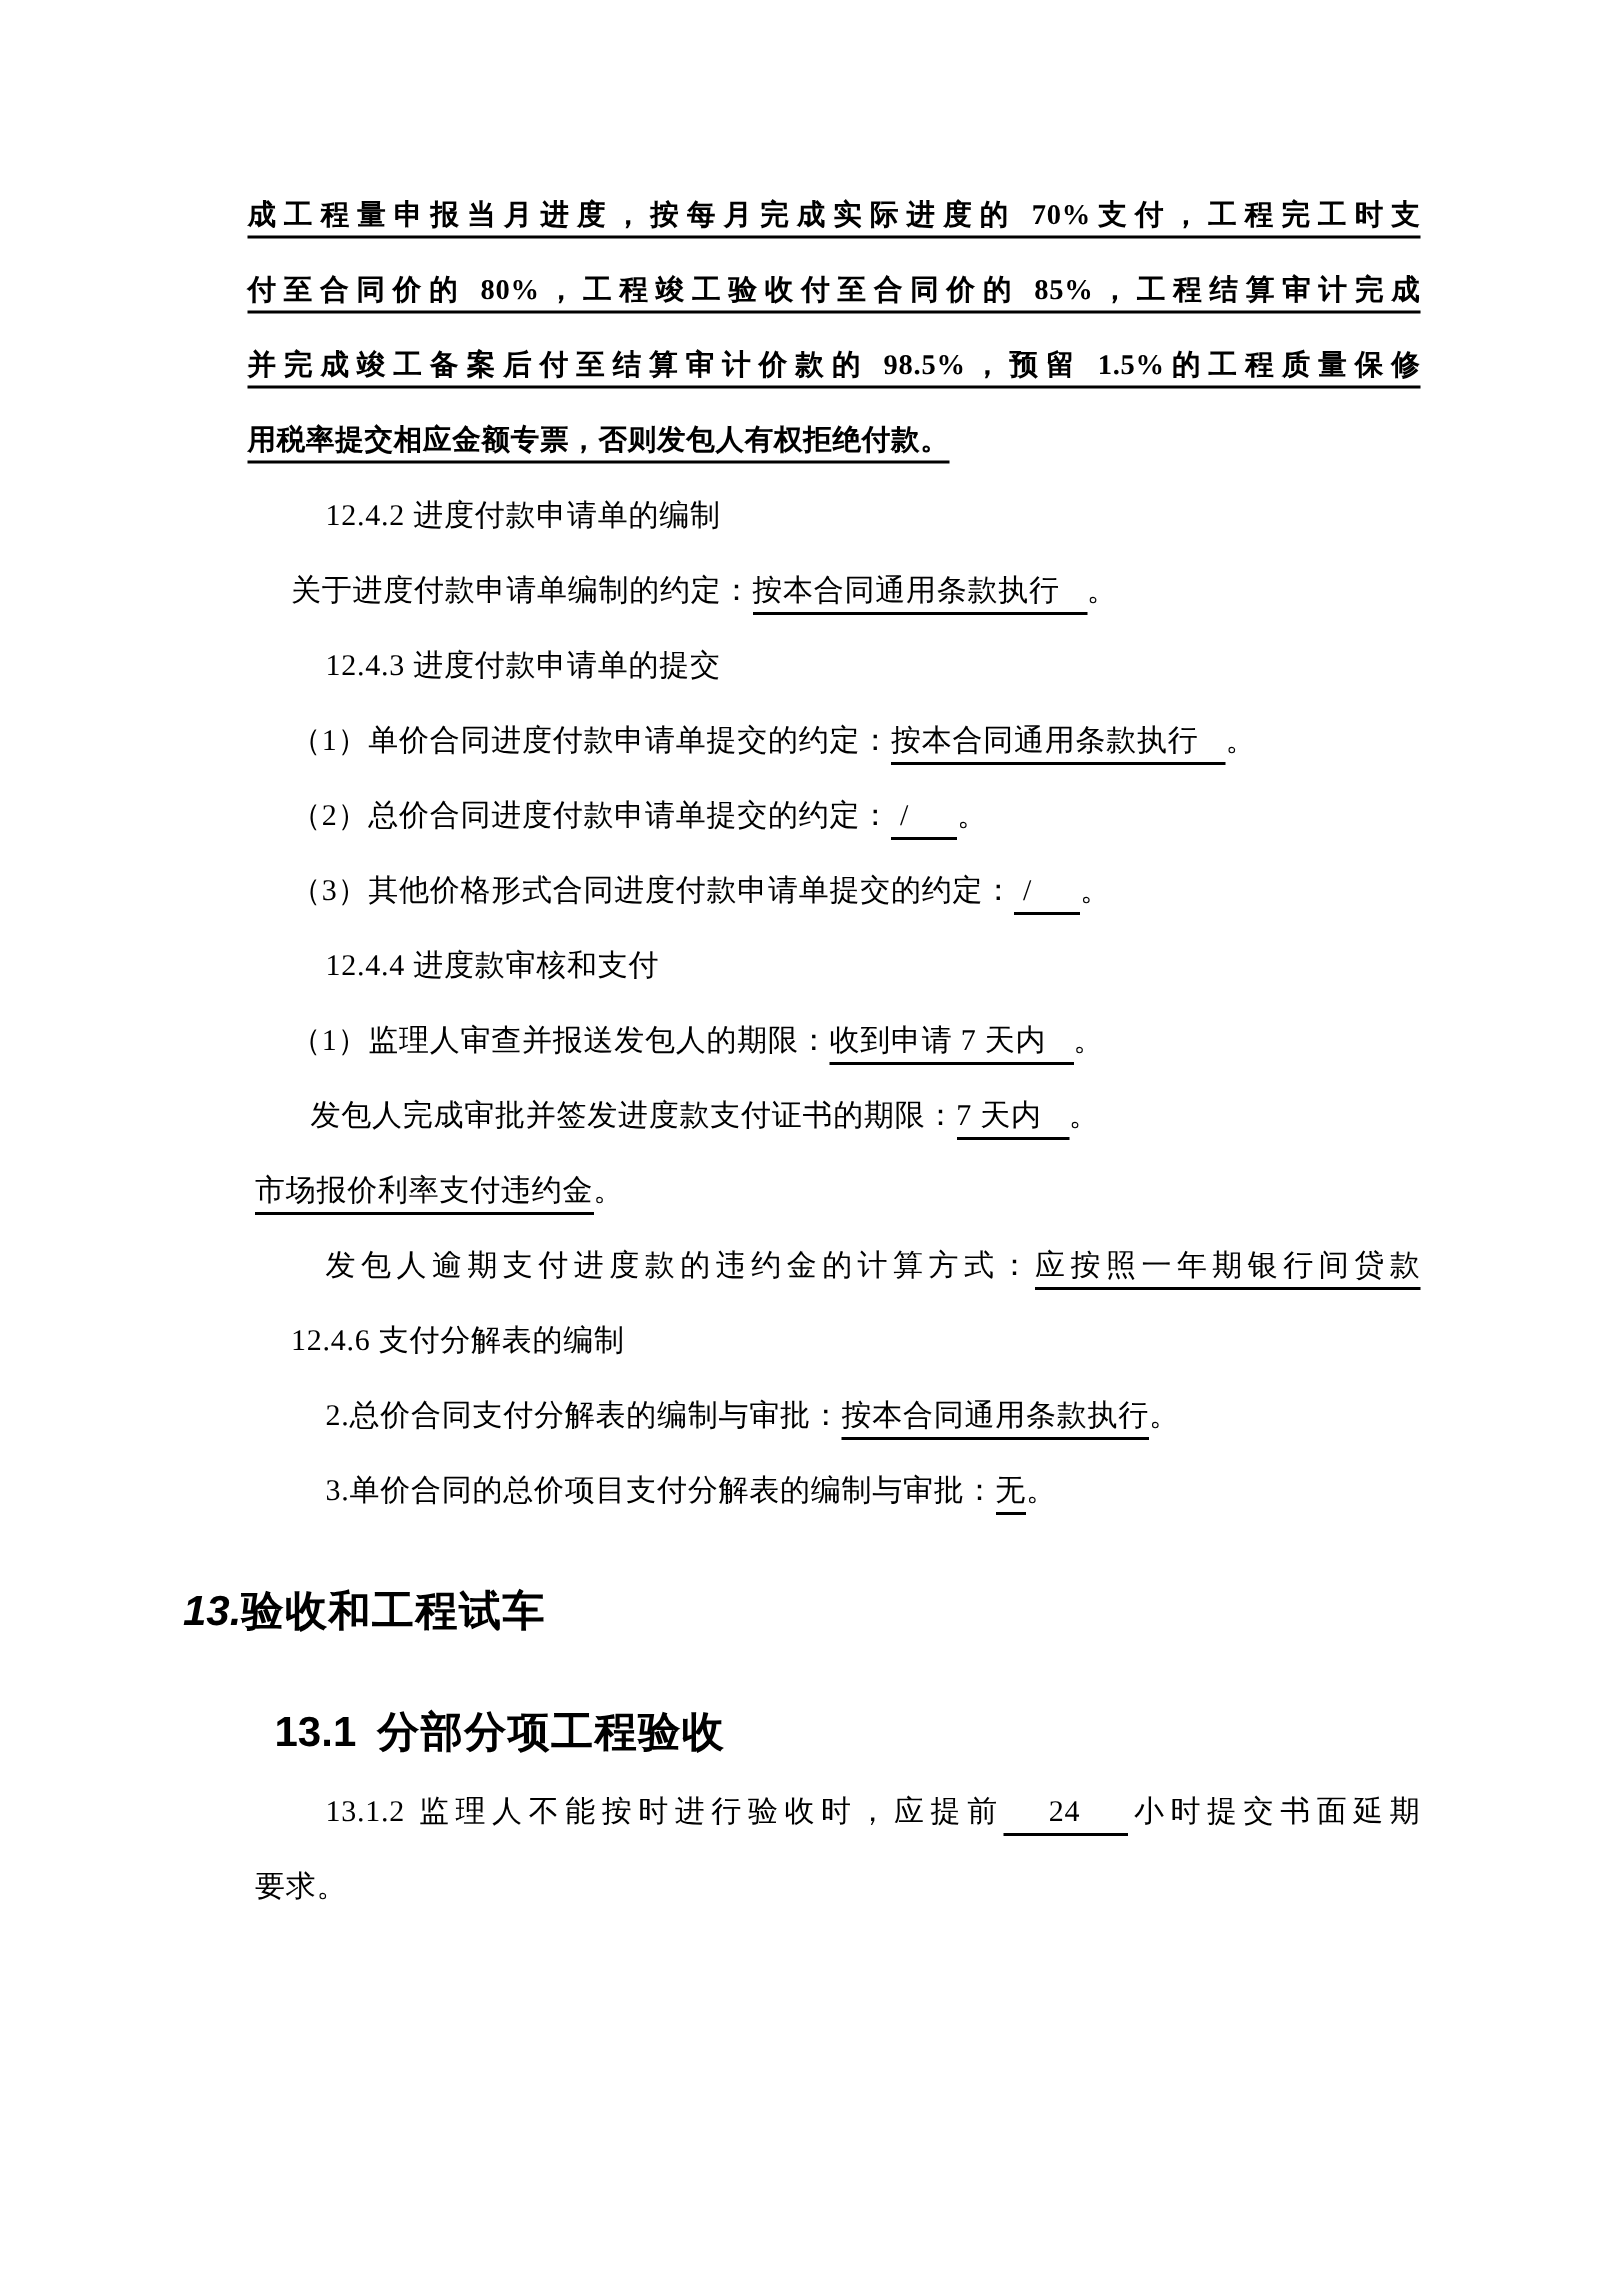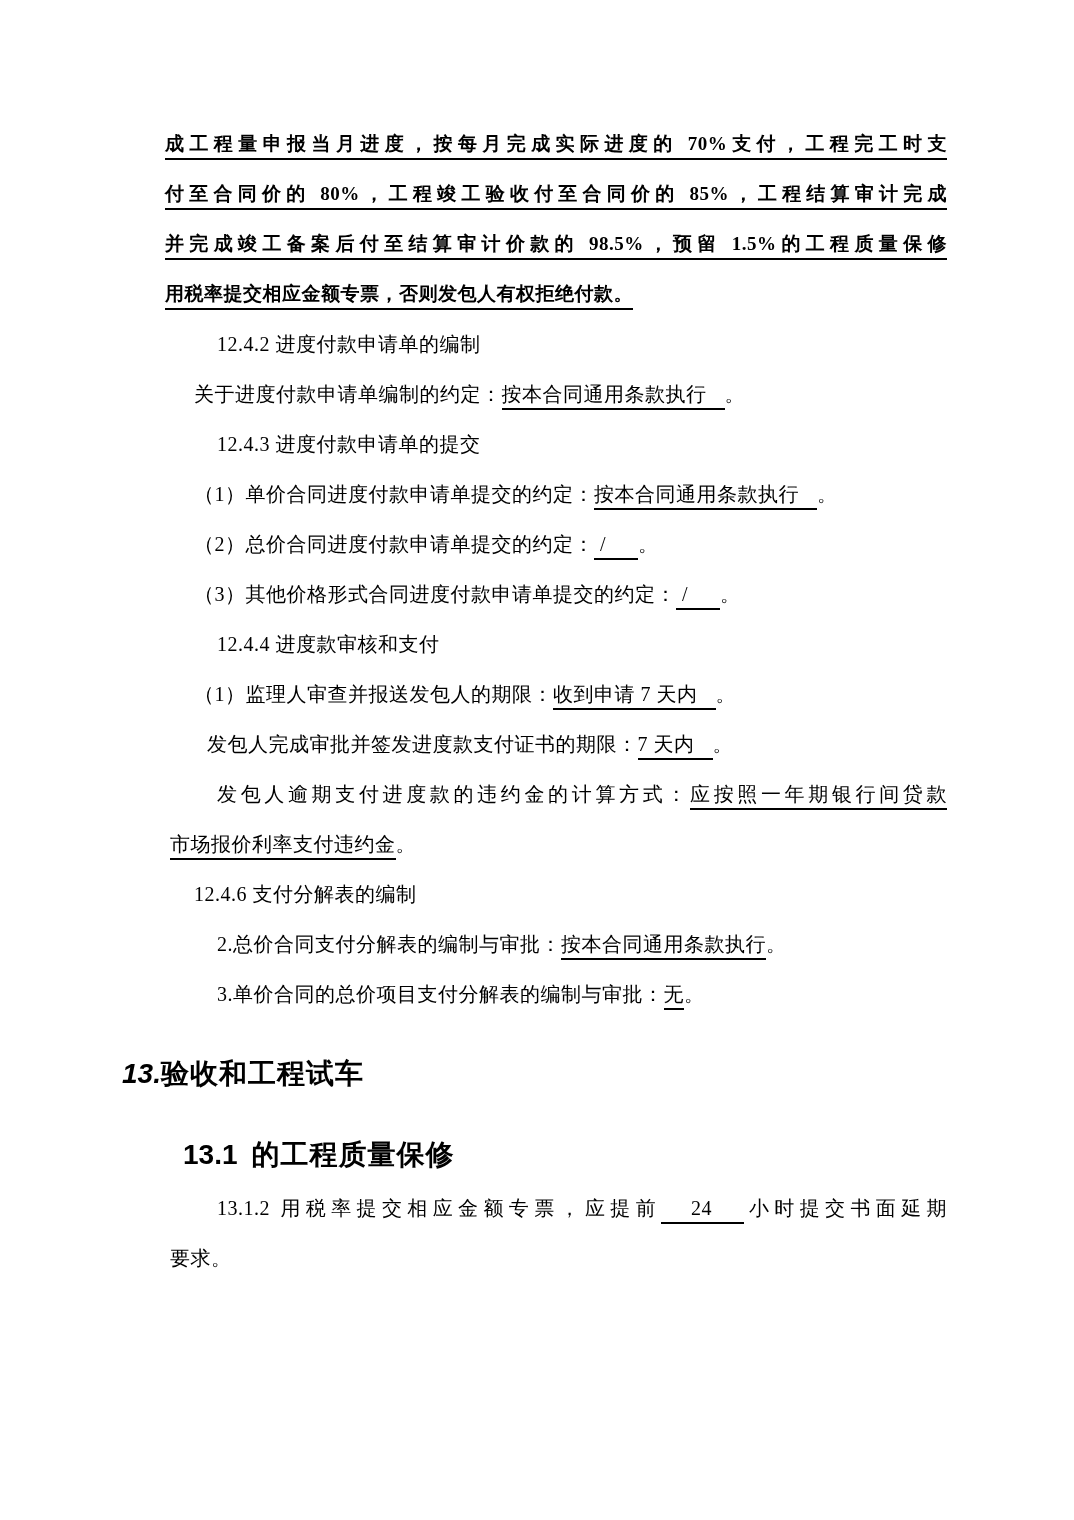--- a/index.html
+++ b/index.html
@@ -93,43 +93,43 @@
     <span>（3）其他价格形式合同进度付款申请单提交的约定：</span><span class="u u-slash">/</span><span>。</span>
   </div>
 
   <div class="line ind2">12.4.4 进度款审核和支付</div>
   <div class="line ind1">
     <span>（1）监理人审查并报送发包人的期限：</span><span class="u u-tail">收到申请 7 天内</span><span>。</span>
   </div>
   <div class="line ind15">
     <span>发包人完成审批并签发进度款支付证书的期限：</span><span class="u u-tail">7 天内</span><span>。</span>
   </div>
+  <div class="line">
+    <span class="u">市场报价利率支付违约金</span><span>。</span>
+  </div>
   <div class="line ind2 jl">
     <span>发包人逾期支付进度款的违约金的计算方式：</span><span class="u">应按照一年期银行间贷款</span>
-  </div>
-  <div class="line">
-    <span class="u">市场报价利率支付违约金</span><span>。</span>
   </div>
 
   <div class="line ind1">12.4.6 支付分解表的编制</div>
   <div class="line ind2">
     <span>2.总价合同支付分解表的编制与审批：</span><span class="u">按本合同通用条款执行</span><span>。</span>
   </div>
   <div class="line ind2">
     <span>3.单价合同的总价项目支付分解表的编制与审批：</span><span class="u">无</span><span>。</span>
   </div>
 
   <div class="h-l1">
     <span class="h-num">13.</span><span>验收和工程试车</span>
   </div>
 
   <div class="h-l2">
-    <span class="h-num">13.1</span><span>的工程质量保修</span>
+    <span class="h-num">13.1</span><span>分部分项工程验收</span>
   </div>
 
   <div class="line ind2 jl">
-    <span>13.1.2 用税率提交相应金额专票，应提前</span><span class="u u-blank24">24</span><span>小时提交书面延期</span>
+    <span>13.1.2 监理人不能按时进行验收时，应提前</span><span class="u u-blank24">24</span><span>小时提交书面延期</span>
   </div>
   <div class="line">
     <span>要求。</span>
   </div>
 
 </div>
 
 </body></html>

